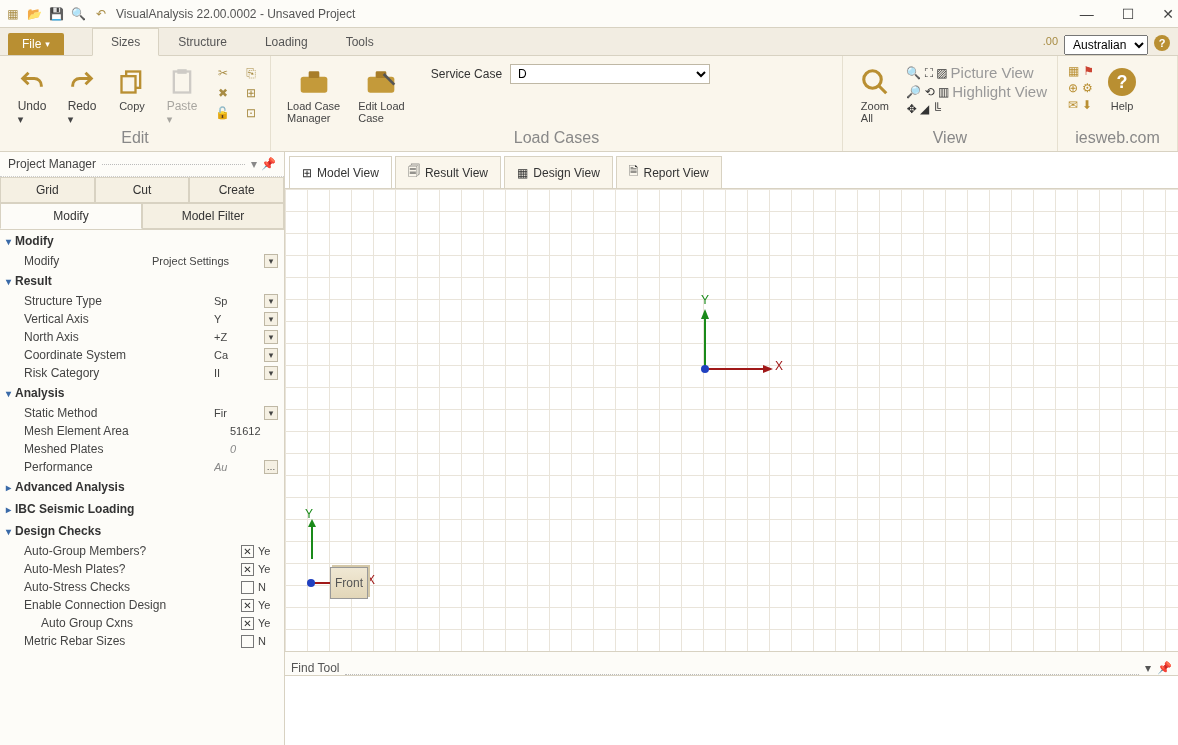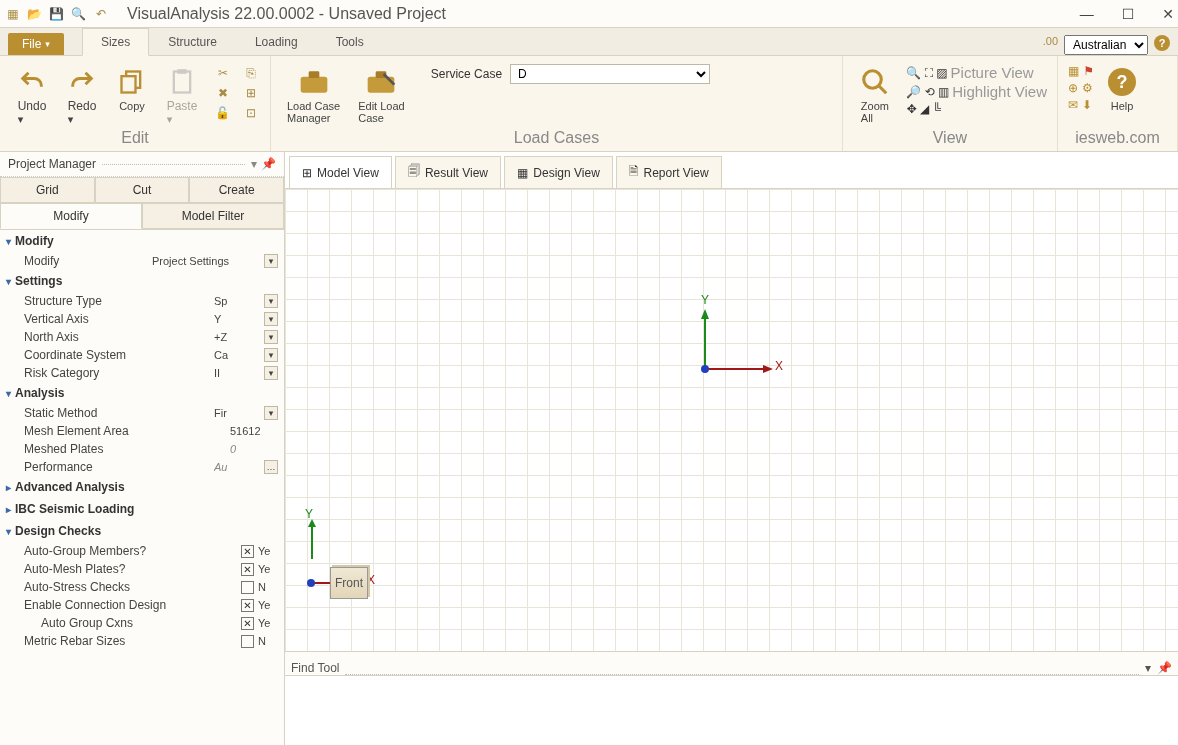--- a/index.html
+++ b/index.html
@@ -1,26 +1,26 @@
 <!DOCTYPE html>
 <html><head>
 <meta charset="utf-8">
 <style>
 * { margin:0; padding:0; box-sizing:border-box; font-family:"Segoe UI",Tahoma,sans-serif; font-size:12px;}
 body { background:#f2ede2; width:1178px; height:745px; overflow:hidden; color:#333;}
 
 .title-bar { height:28px; background:#fdfcf8; display:flex; align-items:center; padding:0 4px; border-bottom:1px solid #d8d2c2;}
 .title-bar .qat { display:flex; gap:4px; align-items:center;}
 .title-bar .qat .qbtn { width:18px; height:18px; display:flex; align-items:center; justify-content:center; color:#a88c44; cursor:pointer;}
-.title-bar .title { margin-left:17px; color:#555; font-size:16px;}
+.title-bar .title { margin-left:6px; color:#555; font-size:12px;}
 .title-bar .win-ctl { margin-left:auto; display:flex; gap:28px; color:#444;}
 .title-bar .win-ctl span { cursor:pointer; font-size:14px;}
 
 .ribbon-tabs { height:28px; display:flex; align-items:flex-end; background:#f2ede2; padding-left:8px; border-bottom:1px solid #d8d2c2;}
-.file-btn { background:#b98f32; color:#fff; padding:4px 14px; border-radius:2px 2px 0 0; margin-right:18px; cursor:pointer; font-size:12px; display:flex; align-items:center; gap:4px;}
+.file-btn { background:#b98f32; color:#fff; padding:4px 14px; border-radius:2px 2px 0 0; margin-right:28px; cursor:pointer; font-size:12px; display:flex; align-items:center; gap:4px;}
 .file-btn::after{content:"▾"; font-size:9px;}
 .rtab { padding:6px 18px; color:#555; cursor:pointer; border:1px solid transparent; border-bottom:none;}
 .rtab.active { background:#faf6ec; border-color:#d8d2c2; border-bottom:1px solid #faf6ec; position:relative; top:1px;}
 .ribbon-right { margin-left:auto; display:flex; align-items:flex-start; gap:6px; padding-right:8px;}
 .ribbon-right select { font-size:12px; padding:1px 4px;}
 .help-q { width:16px; height:16px; border-radius:50%; background:#b98f32; color:#fff; display:flex; align-items:center; justify-content:center; font-size:11px; font-weight:bold;}
 
 .ribbon { height:96px; background:#faf6ec; border-bottom:1px solid #d8d2c2; display:flex;}
 .rgroup { border-right:1px solid #e6e0d0; padding:4px 10px 2px; display:flex; flex-direction:column; justify-content:space-between;}
 .rgroup .top { display:flex; gap:6px; align-items:flex-start; flex:1; padding-top:4px;}
@@ -280,21 +280,21 @@
           <span>Modify</span>
         </div>
       <div class="prop-row">
         <span class="k">Modify</span>
         <span class="v" style="width:110px">Project Settings</span>
         <span class="dd">▾</span>
       </div>
 
       <div class="sect-hdr">
           <span class="arr">▾</span>
-          <span>Settings</span>
+          <span>Result</span>
         </div>
       <div class="prop-row">
           <span class="k">Structure Type</span>
           <span class="v">Sp</span>
           <span class="dd">▾</span>
         </div>
       <div class="prop-row">
           <span class="k">Vertical Axis</span>
           <span class="v">Y</span>
           <span class="dd">▾</span>

